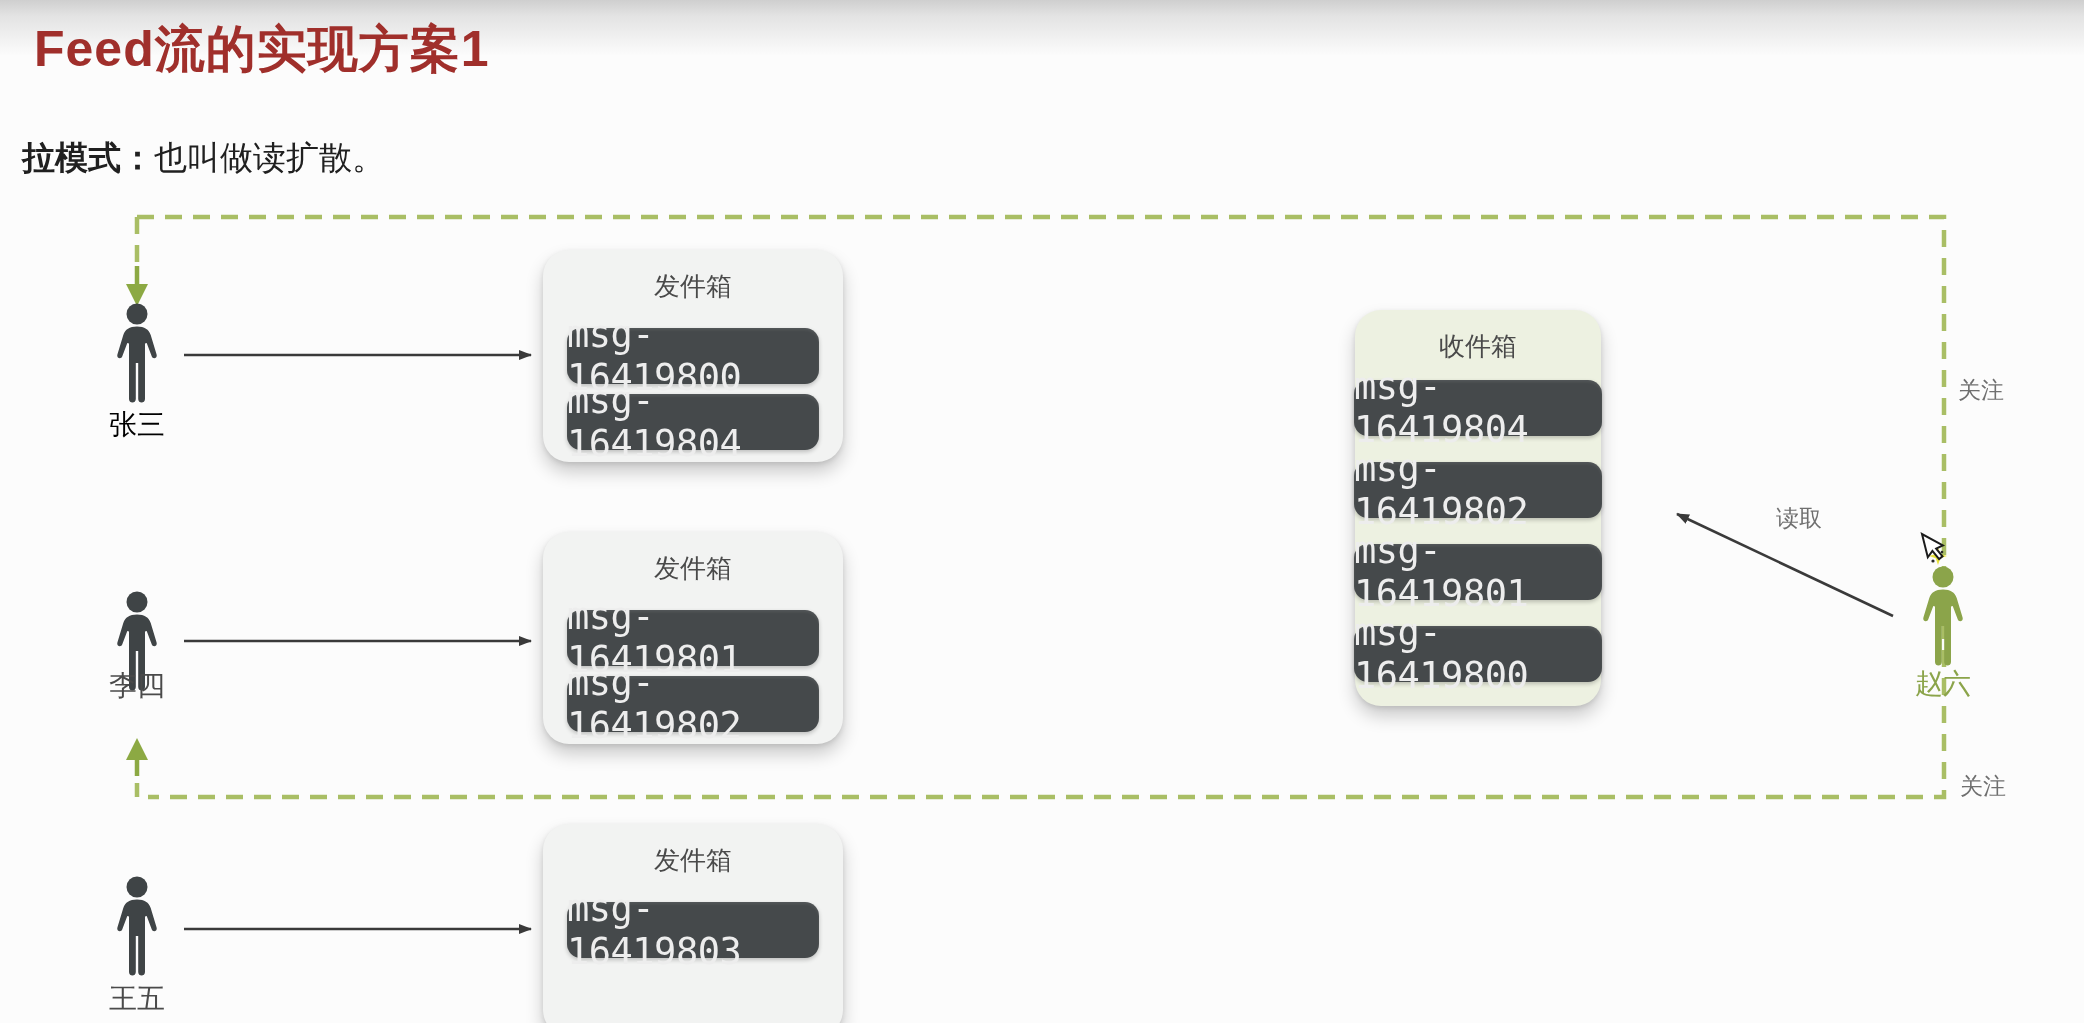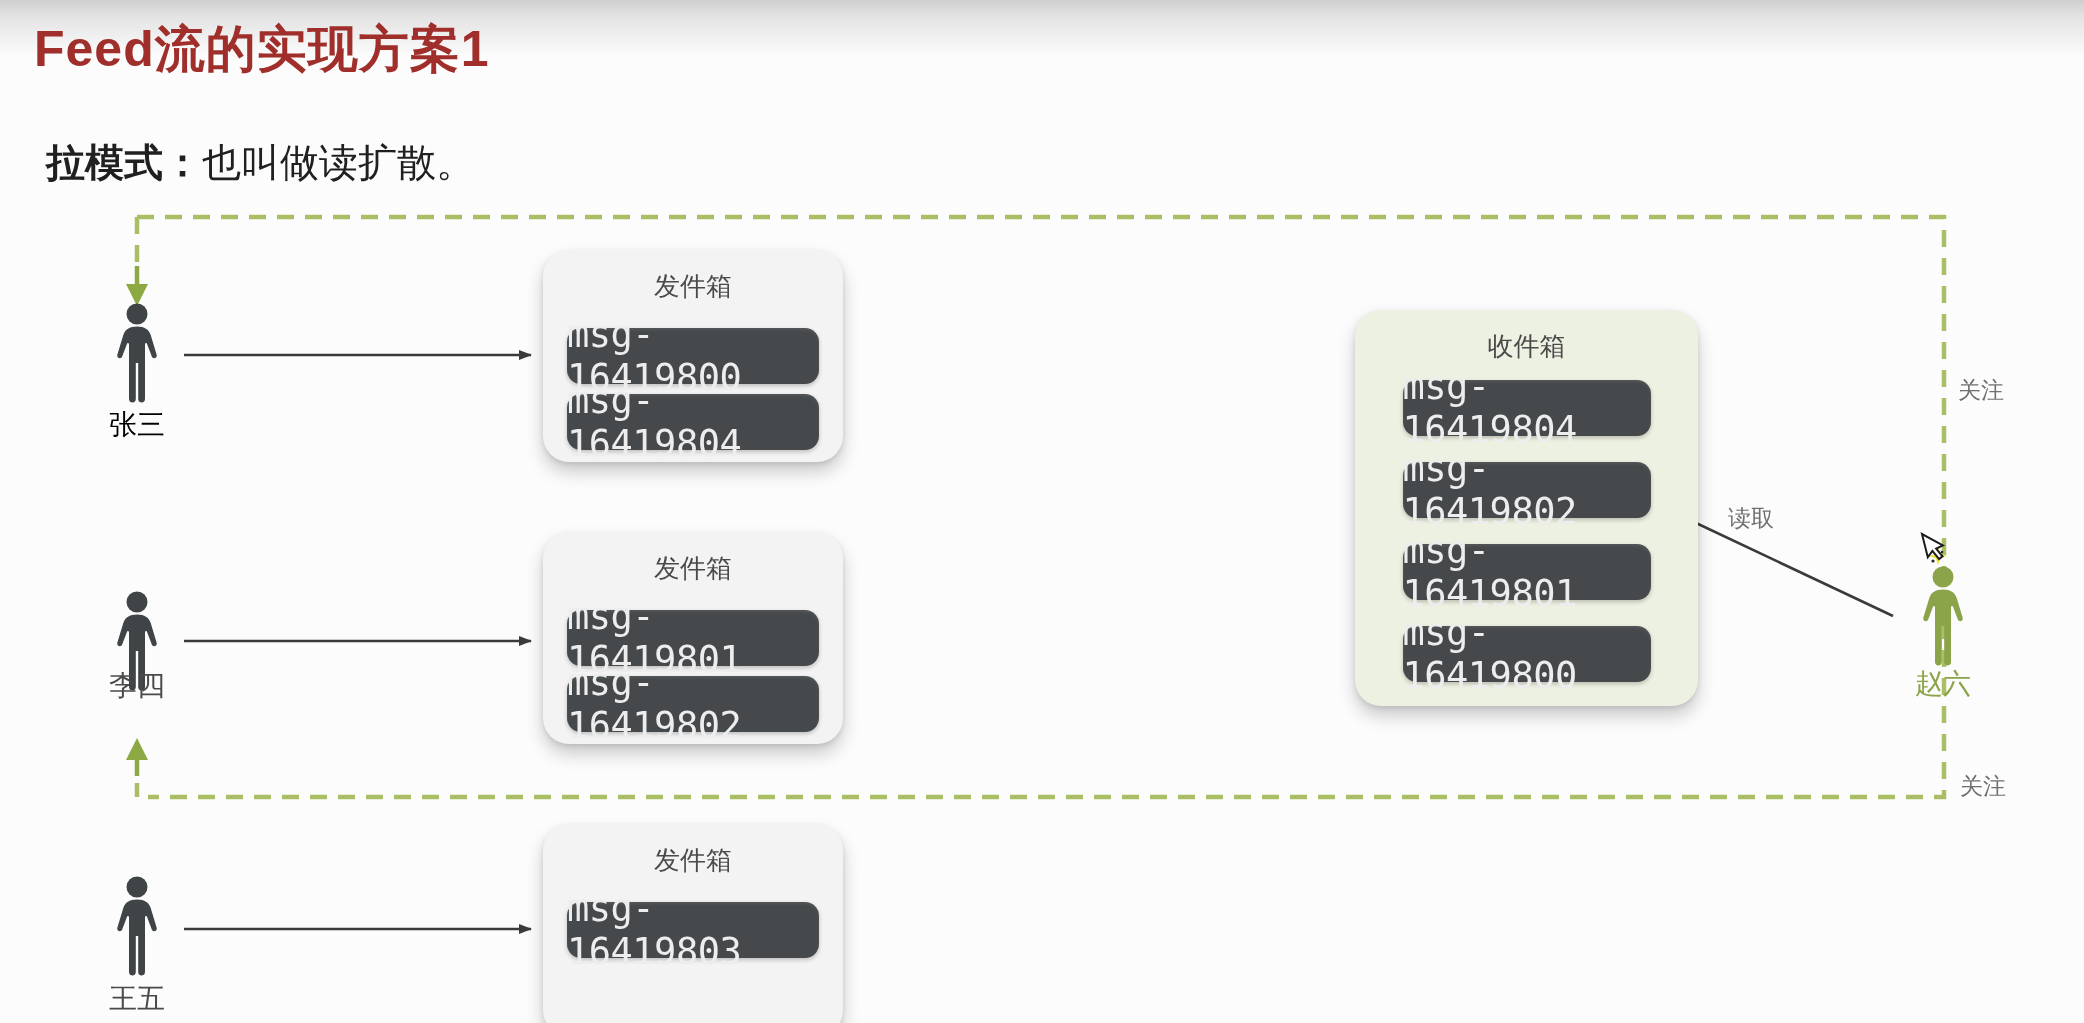--- a/index.html
+++ b/index.html
@@ -2,48 +2,48 @@
 <html><head>
 <meta charset="utf-8">
 <style>
   html,body{margin:0;padding:0;background:#e8e8e8;}
   .canvas{position:relative;width:2084px;height:1023px;background:#fcfcfc;overflow:hidden;
           font-family:"Liberation Sans",sans-serif;}
   .topband{position:absolute;left:0;top:0;right:0;height:58px;
            background:linear-gradient(to bottom,#cfcfcf 0px,#e3e3e3 16px,rgba(252,252,252,0) 56px);}
   .page-title{position:absolute;left:34px;top:16px;font-size:50px;font-weight:bold;
               color:#a02f2b;letter-spacing:1px;white-space:nowrap;}
-  .subtitle{position:absolute;left:46px;top:136px;font-size:39px;color:#202020;white-space:nowrap;}
+  .subtitle{position:absolute;left:22px;top:136px;font-size:33px;color:#202020;white-space:nowrap;}
   .subtitle .mode{font-weight:bold;}
   svg.overlay{position:absolute;left:0;top:0;width:2084px;height:1023px;display:block;}
 
   .obox{position:absolute;width:300px;height:212px;border-radius:26px;background:#f2f3f2;
         box-shadow:0 10px 18px rgba(0,0,0,.20),0 2px 5px rgba(0,0,0,.10);
         display:flex;flex-direction:column;align-items:center;padding-top:14px;box-sizing:border-box;}
   .btitle{font-size:26px;color:#4a4a4a;height:44px;line-height:44px;margin-bottom:20px;white-space:nowrap;}
   .pill{width:252px;height:56px;border-radius:14px;background:#45494b;color:#ededed;
         font-family:"DejaVu Sans Mono",monospace;font-size:37px;letter-spacing:-.5px;
         display:flex;align-items:center;justify-content:center;margin-bottom:10px;
         box-shadow:inset 0 2px 3px rgba(255,255,255,.08),0 2px 4px rgba(0,0,0,.22);}
   #outbox1{left:543px;top:250px;}
   #outbox2{left:543px;top:532px;}
   #outbox3{left:543px;top:824px;}
-  #inbox{left:1355px;top:310px;width:343px;height:396px;background:#edf1e1;}
+  #inbox{left:1355px;top:310px;width:246px;height:396px;background:#edf1e1;}
   #inbox .btitle{margin-bottom:12px;}
   #inbox .pill{width:248px;margin-bottom:26px;}
 
   .actor{position:absolute;transform:translateX(-50%);font-size:28px;color:#4a4a4a;white-space:nowrap;}
   #lbl-zhangsan{left:137px;top:406px;}
   #lbl-lisi{left:137px;top:667px;}
   #lbl-wangwu{left:137px;top:980px;}
   #lbl-zhaoliu{left:1943px;top:665px;color:#8ba44a;}
   .edge-label{position:absolute;font-size:23px;color:#6f6f6f;white-space:nowrap;}
   #follow-top{left:1958px;top:375px;}
   #follow-bottom{left:1960px;top:771px;}
-  #read-label{left:1728px;top:503px;}
+  #read-label{left:1776px;top:503px;}
 </style>
 </head>
 <body>
 
 <div class="canvas">
   <div class="topband"></div>
 
   <div class="page-title" style="color: rgb(160, 47, 43);">Feed流的实现方案1</div>
 
   <div class="subtitle">

